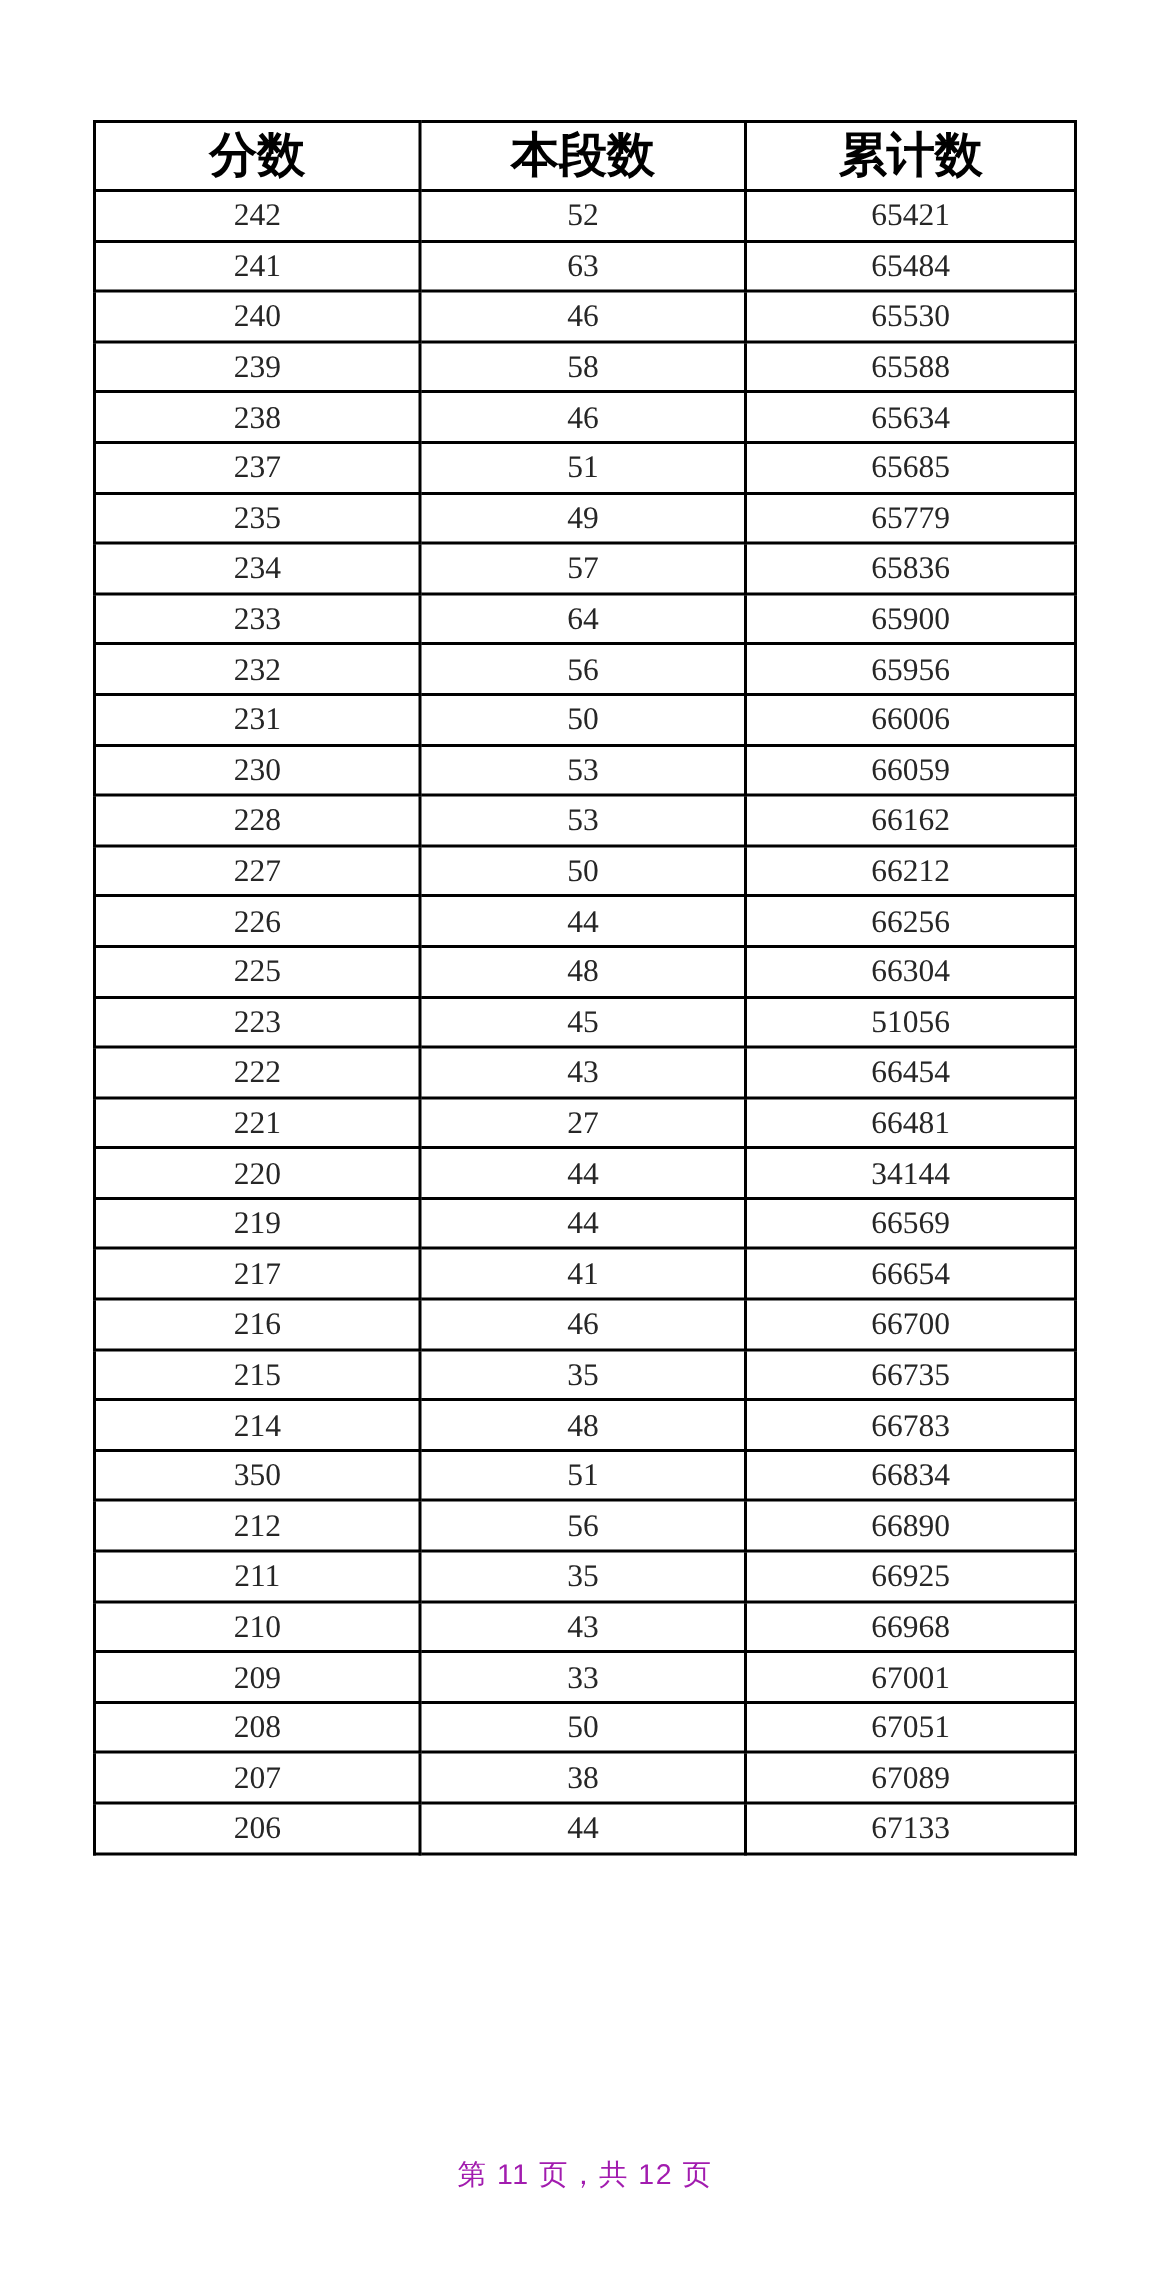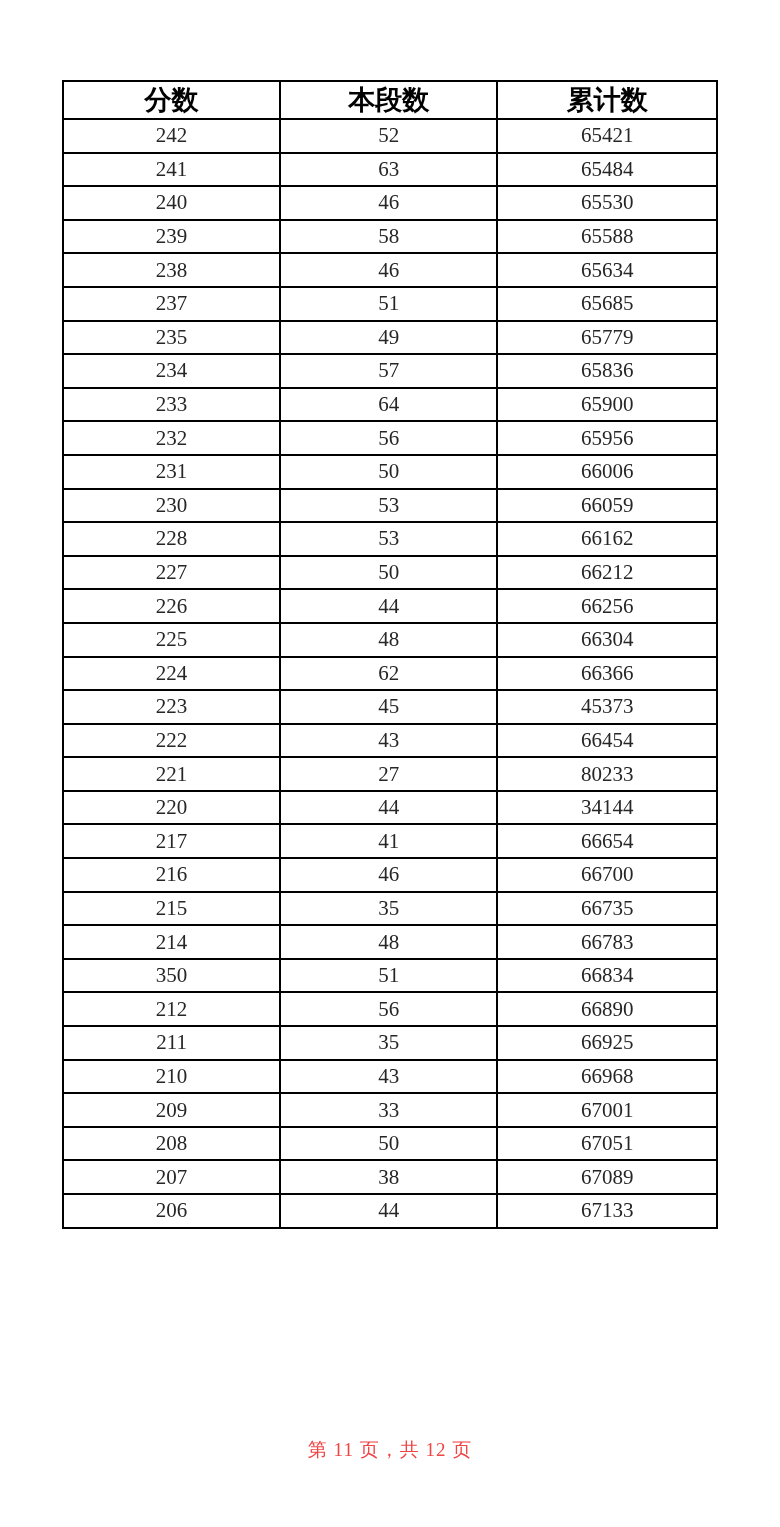--- a/index.html
+++ b/index.html
@@ -32,21 +32,21 @@
   table.score-table td {
     border: 2px solid #000000;
     text-align: center;
     vertical-align: middle;
     padding: 0;
     overflow: hidden;
     white-space: nowrap;
   }
   table.score-table th {
     height: 33px;
-    font-size: 27px;
+    font-size: 32px;
     font-weight: bold;
     color: #000000;
     font-family: "Liberation Serif", "DejaVu Serif", serif;
     text-align: center;
   }
   table.score-table td {
     height: 31.6px;
     font-size: 21px;
     font-weight: normal;
     color: #262626;
@@ -54,23 +54,23 @@
   .col-score    { width: 33.2%; }
   .col-segment  { width: 33.2%; }
   .col-cumulative { width: 33.6%; }
   .page-footer {
     position: absolute;
     left: 0;
     top: 1437px;
     width: 100%;
     text-align: center;
     font-size: 19px;
-    color: #ef4444;
+    color: #a21caf;
     letter-spacing: 1px;
-    font-family: Liberation Serif, serif;
+    font-family: Liberation Sans, sans-serif;
   }
 </style>
 </head>
 <body>
 
 <div class="page">
 
   <table class="score-table">
     <colgroup>
       <col class="col-score">
@@ -159,43 +159,43 @@
           <td>226</td>
           <td>44</td>
           <td>66256</td>
         </tr>
         <tr>
           <td>225</td>
           <td>48</td>
           <td>66304</td>
         </tr>
         <tr>
-          <td>224</td>
-          <td>62</td>
-          <td>66366</td>
-        </tr>
-        <tr>
           <td>223</td>
           <td>45</td>
-          <td>45373</td>
+          <td>51056</td>
         </tr>
         <tr>
           <td>222</td>
           <td>43</td>
           <td>66454</td>
         </tr>
         <tr>
           <td>221</td>
           <td>27</td>
-          <td>80233</td>
+          <td>66481</td>
         </tr>
         <tr>
           <td>220</td>
           <td>44</td>
           <td>34144</td>
+        </tr>
+        <tr>
+          <td>219</td>
+          <td>44</td>
+          <td>66569</td>
         </tr>
         <tr>
           <td>217</td>
           <td>41</td>
           <td>66654</td>
         </tr>
         <tr>
           <td>216</td>
           <td>46</td>
           <td>66700</td>

